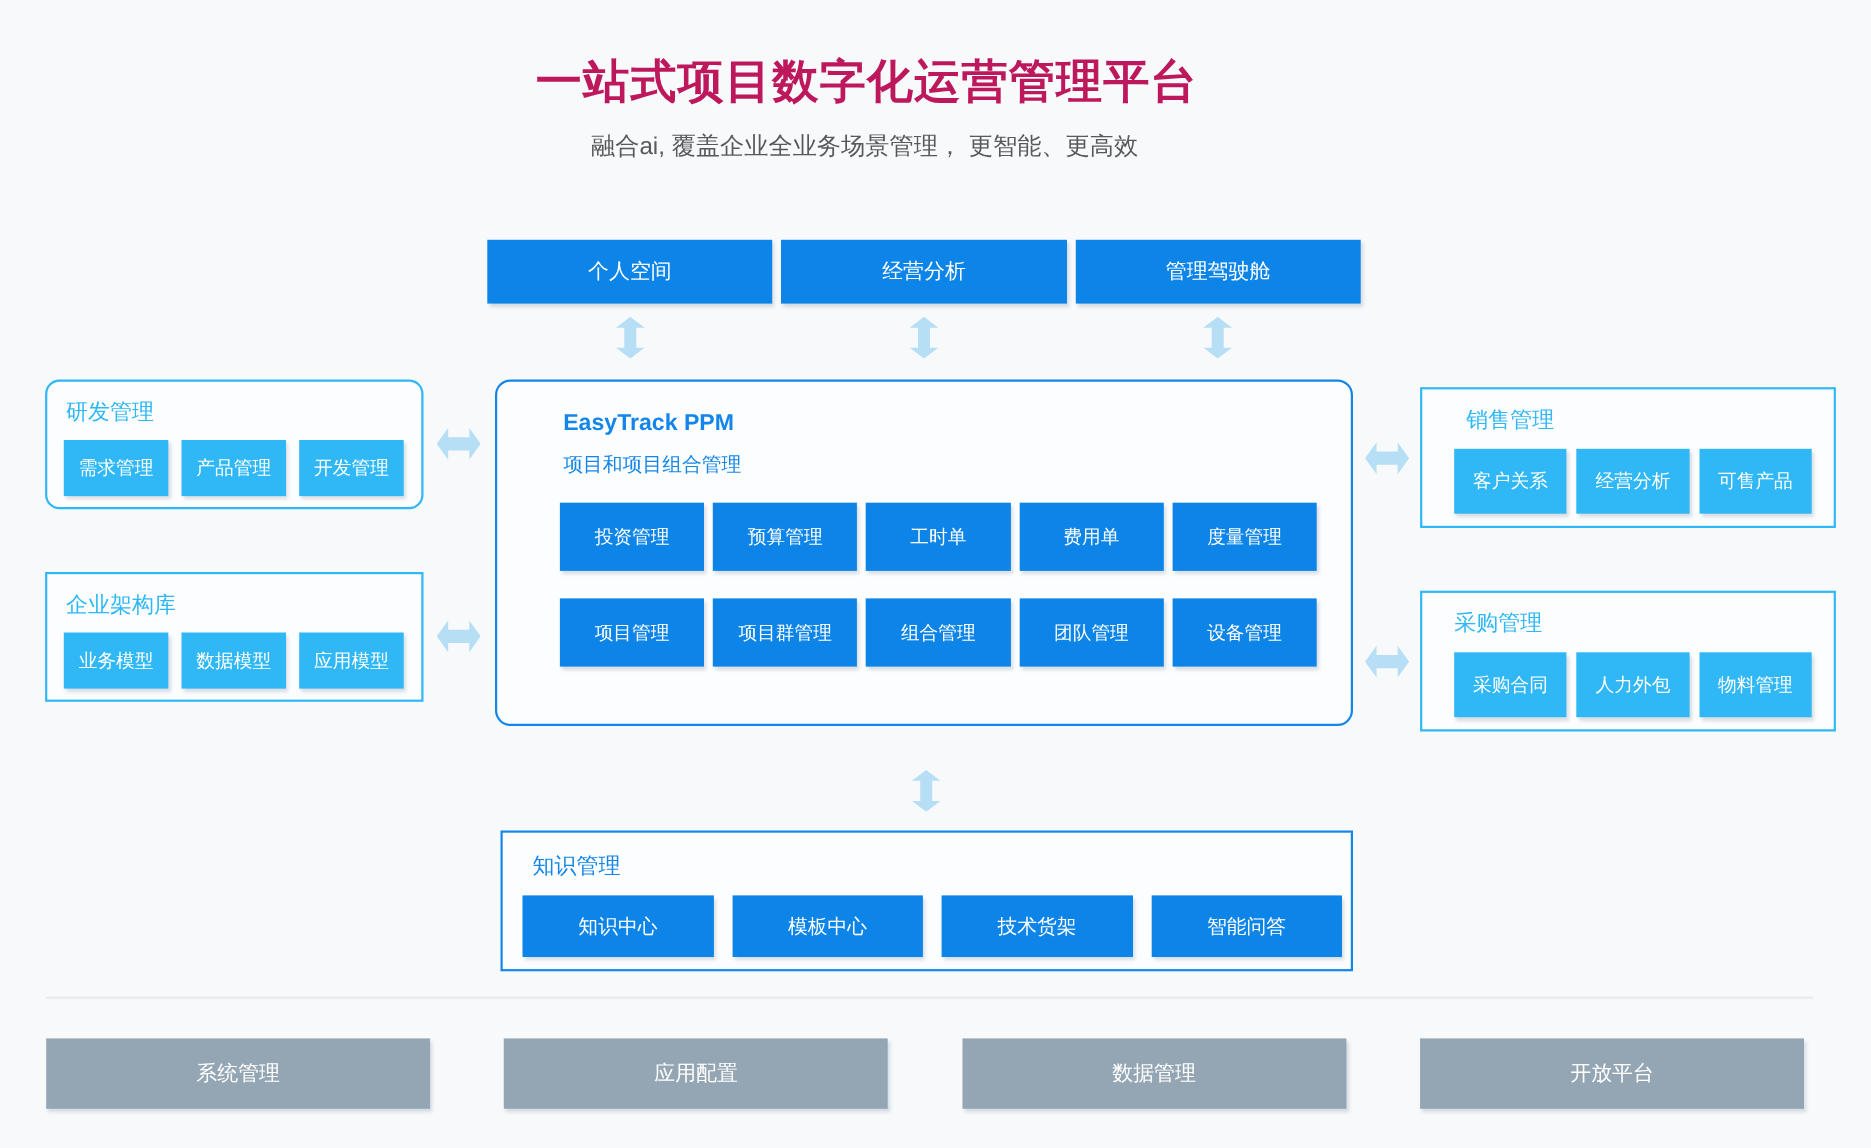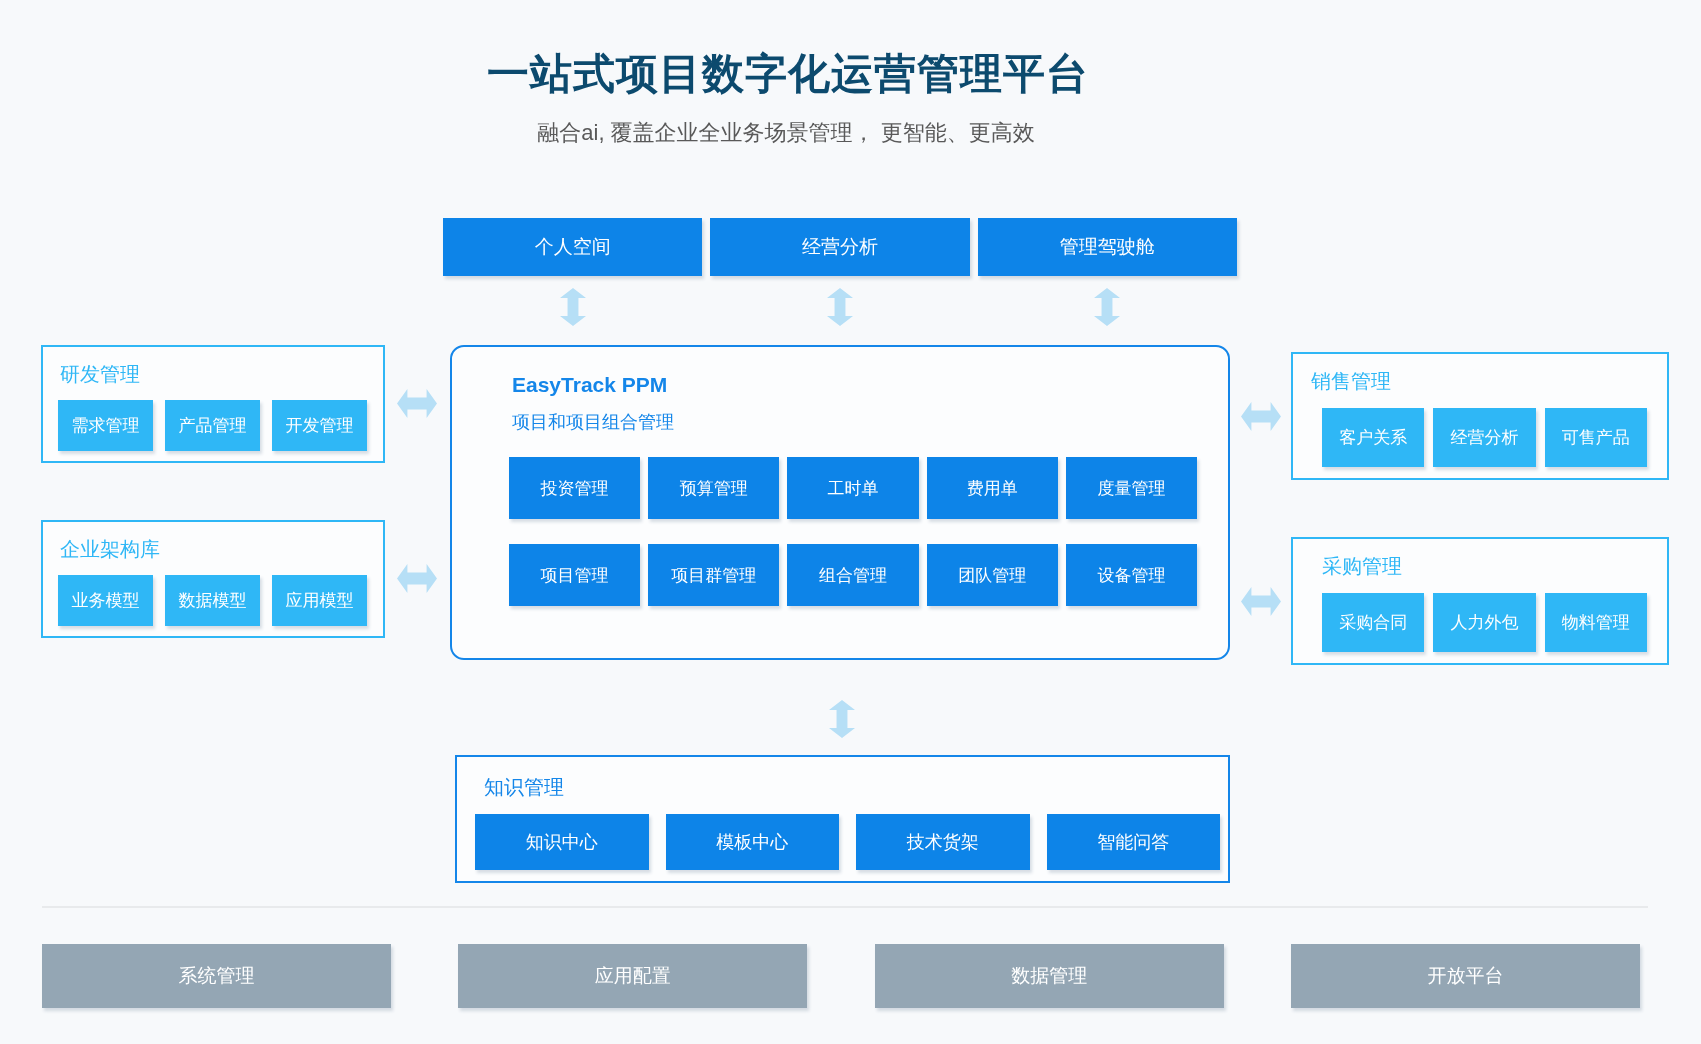--- a/index.html
+++ b/index.html
@@ -6,21 +6,21 @@
   html,body { background:#f7f9fb; }
   .canvas {
     position:relative;
     width:1701px; height:1044px;
     background:var(--page-background, #f7f9fb);
     font-family:"Liberation Sans", sans-serif;
     overflow:hidden;
   }
   .title {
     position:absolute; left:788px; top:46px; transform:translateX(-50%);
-    font-size:42px; font-weight:700; color:#0c4a6e; white-space:nowrap;
+    font-size:42px; font-weight:700; color:#be185d; white-space:nowrap;
     letter-spacing:1px;
   }
   .subtitle {
     position:absolute; left:786px; top:118px; transform:translateX(-50%);
     font-size:22px; color:#595959; white-space:nowrap;
   }
   .top-nav {
     position:absolute; left:443px; top:218px; width:794px;
     display:flex; gap:8px;
   }
@@ -106,21 +106,21 @@
   <div class="top-nav">
     <div class="btn btn-primary top-btn">个人空间</div>
     <div class="btn btn-primary top-btn">经营分析</div>
     <div class="btn btn-primary top-btn">管理驾驶舱</div>
   </div>
 
   <div class="arrow-v" style="left:560px; top:288px;"></div>
   <div class="arrow-v" style="left:827px; top:288px;"></div>
   <div class="arrow-v" style="left:1094px; top:288px;"></div>
 
-  <div class="panel" style="left:41px; top:345px; width:344px; height:118px;">
+  <div class="panel" style="left:41px; top:345px; width:344px; height:118px;border-radius:13px;">
     <div class="side-title">研发管理</div>
     <div class="side-btns">
       <div class="btn btn-light">需求管理</div>
       <div class="btn btn-light">产品管理</div>
       <div class="btn btn-light">开发管理</div>
     </div>
   </div>
 
   <div class="panel" style="left:41px; top:520px; width:344px; height:118px;">
     <div class="side-title">企业架构库</div>
@@ -150,21 +150,21 @@
       <div class="btn btn-primary">组合管理</div>
       <div class="btn btn-primary">团队管理</div>
       <div class="btn btn-primary">设备管理</div>
     </div>
   </div>
 
   <div class="arrow-h" style="left:1241px; top:402px;"></div>
   <div class="arrow-h" style="left:1241px; top:587px;"></div>
 
   <div class="panel" style="left:1291px; top:352px; width:378px; height:128px;">
-    <div class="side-title" style="margin-left:18px;">销售管理</div>
+    <div class="side-title" style="margin-left:40px;">销售管理</div>
     <div class="side-btns" style="padding:13px 20px 0 29px; gap:9px;">
       <div class="btn btn-light" style="height:59px;">客户关系</div>
       <div class="btn btn-light" style="height:59px;">经营分析</div>
       <div class="btn btn-light" style="height:59px;">可售产品</div>
     </div>
   </div>
 
   <div class="panel" style="left:1291px; top:537px; width:378px; height:128px;">
     <div class="side-title" style="margin-left:29px;">采购管理</div>
     <div class="side-btns" style="padding:13px 20px 0 29px; gap:9px;">

